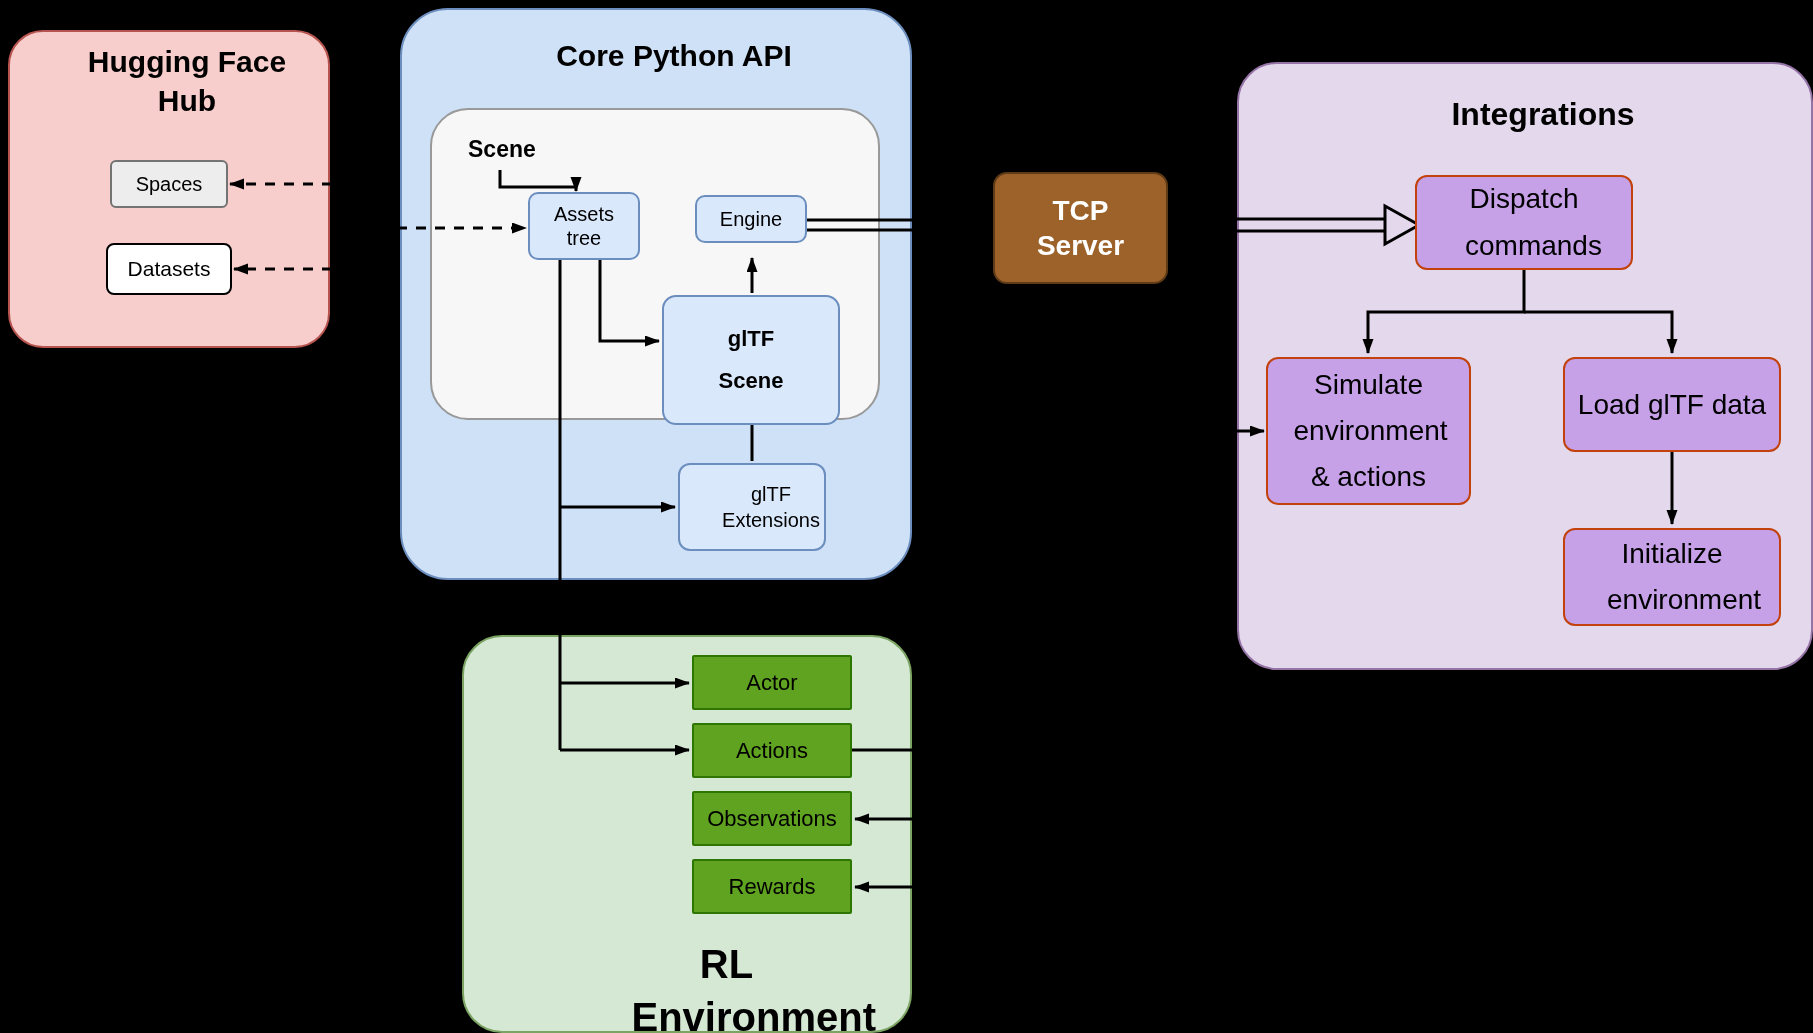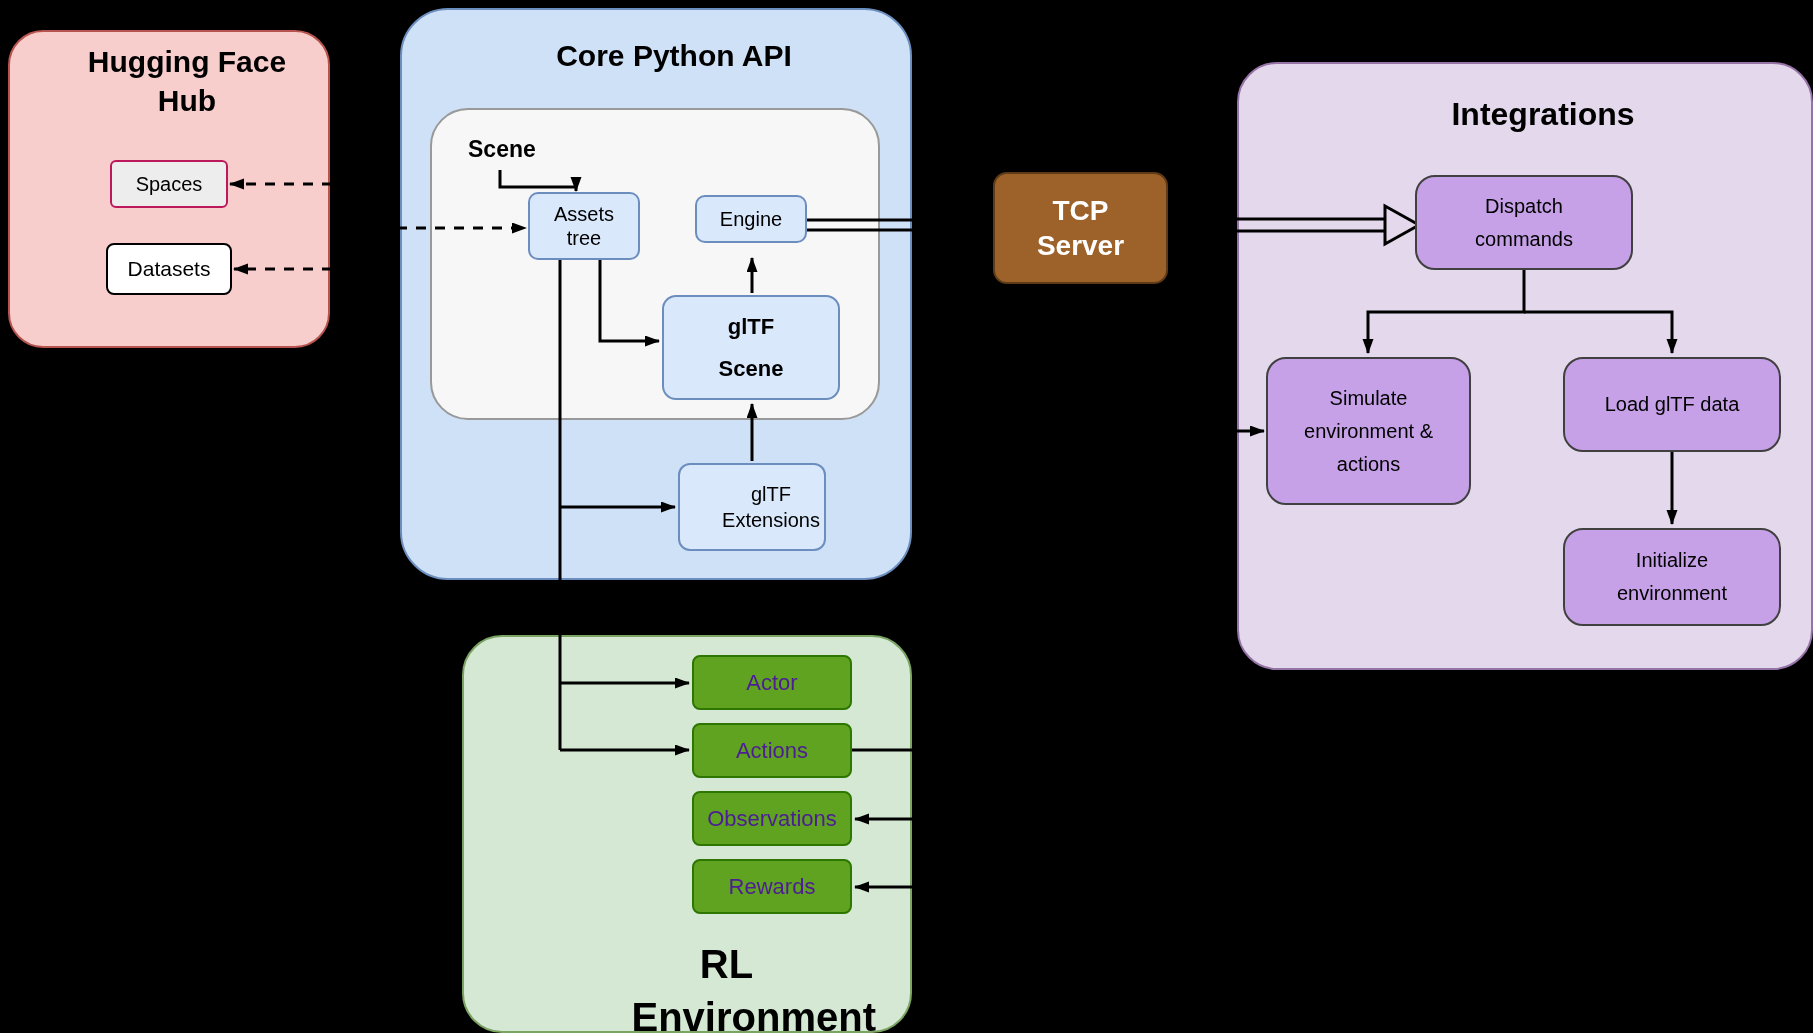--- a/index.html
+++ b/index.html
@@ -13,25 +13,25 @@
   .gtitle{z-index:5;display:flex;justify-content:center;text-align:center;font-weight:bold;line-height:1.3;padding-left:36px;}
   .slabel{z-index:5;font-weight:bold;}
   .lbl{display:inline-block;}
 
   .c-hub{background:#F8CECC;border:2.5px solid #B85450;border-radius:35px;}
   .c-core{background:#CEE1F6;border:2.5px solid #6C8EBF;border-radius:48px;}
   .c-scene{background:#F7F7F7;border:2.5px solid #999999;border-radius:38px;}
   .c-int{background:#E4D9EC;border:2.5px solid #9673A6;border-radius:40px;}
   .c-rl{background:#D5E8D4;border:2.5px solid #7BA463;border-radius:40px;}
 
-  .n-gray{background:#EDEDED;border:2px solid #be185d;border-radius:6px;font-size:20px;}
+  .n-gray{background:#EDEDED;border:2px solid #737373;border-radius:6px;font-size:20px;}
   .n-white{background:#FFFFFF;border:2px solid #000000;border-radius:8px;font-size:21px;}
   .n-blue{background:#DAE8FC;border:2px solid #6C8EBF;border-radius:10px;font-size:20px;}
-  .n-purple{background:#C6A1E7;border:2px solid #404040;border-radius:20px;font-size:20px;}
-  .n-green{background:#60A321;border:2px solid #2D7600;border-radius:8px;font-size:22px;color:#4c1d95;}
+  .n-purple{background:#C6A1E7;border:2px solid #c2410c;border-radius:12px;font-size:28px;}
+  .n-green{background:#60A321;border:2px solid #2D7600;border-radius:2px;font-size:22px;color:#000000;}
   .n-tcp{background:#9C6229;border:2.5px solid #5F3A16;border-radius:14px;font-size:28px;color:#ffffff;font-weight:bold;line-height:1.25;}
 
   .conn{stroke:#000;stroke-width:3;fill:none;}
   .dash{stroke-dasharray:10,9;}
 </style>
 </head>
 <body>
 
 <div class="canvas">
 
@@ -98,21 +98,21 @@
   <div class="node n-white" style="left:106px;top:243px;width:126px;height:52px;">
     <span class="lbl">Datasets</span>
   </div>
 
   <div class="node n-blue" style="left:528px;top:192px;width:112px;height:68px;line-height:1.2;">
     <span class="lbl" style="max-width:70px;">Assets tree</span>
   </div>
   <div class="node n-blue" style="left:695px;top:195px;width:112px;height:48px;">
     <span class="lbl">Engine</span>
   </div>
-  <div class="node n-blue" style="left:662px;top:295px;width:178px;height:105px;border-radius:14px;font-size:22px;font-weight:bold;line-height:1.9;">
+  <div class="node n-blue" style="left:662px;top:295px;width:178px;height:130px;border-radius:14px;font-size:22px;font-weight:bold;line-height:1.9;">
     <span class="lbl" style="max-width:74px;">glTF Scene</span>
   </div>
   <div class="node n-blue" style="left:678px;top:463px;width:148px;height:88px;border-radius:12px;line-height:1.3;justify-content:flex-end;">
     <span class="lbl" style="max-width:106px;">glTF Extensions</span>
   </div>
 
   <div class="node n-tcp" style="left:993px;top:172px;width:175px;height:112px;">
     <span class="lbl" style="max-width:100px;">TCP Server</span>
   </div>
 

